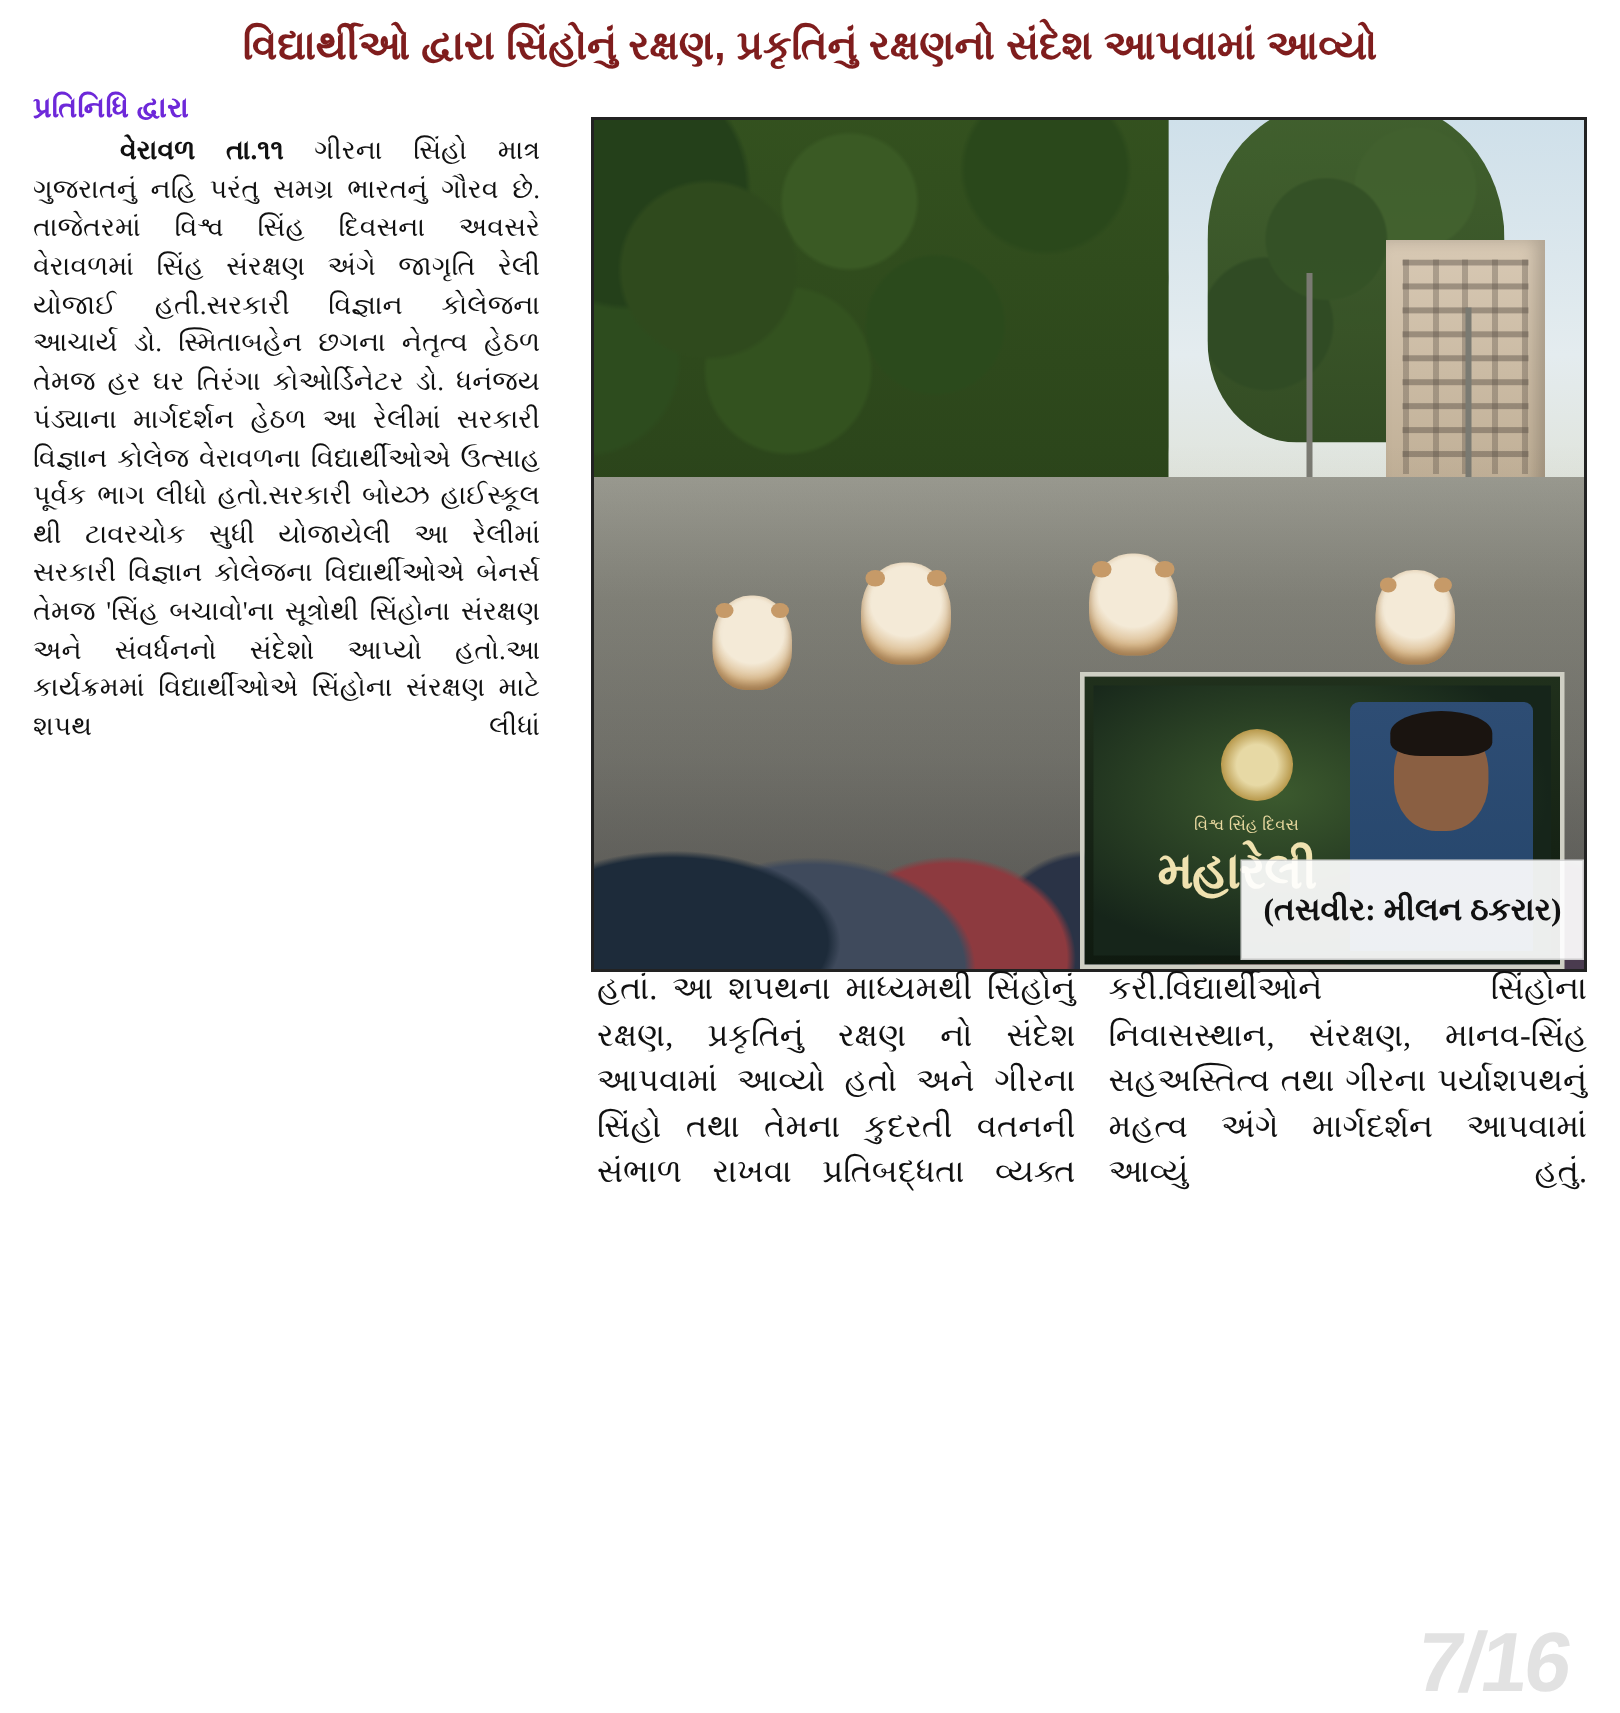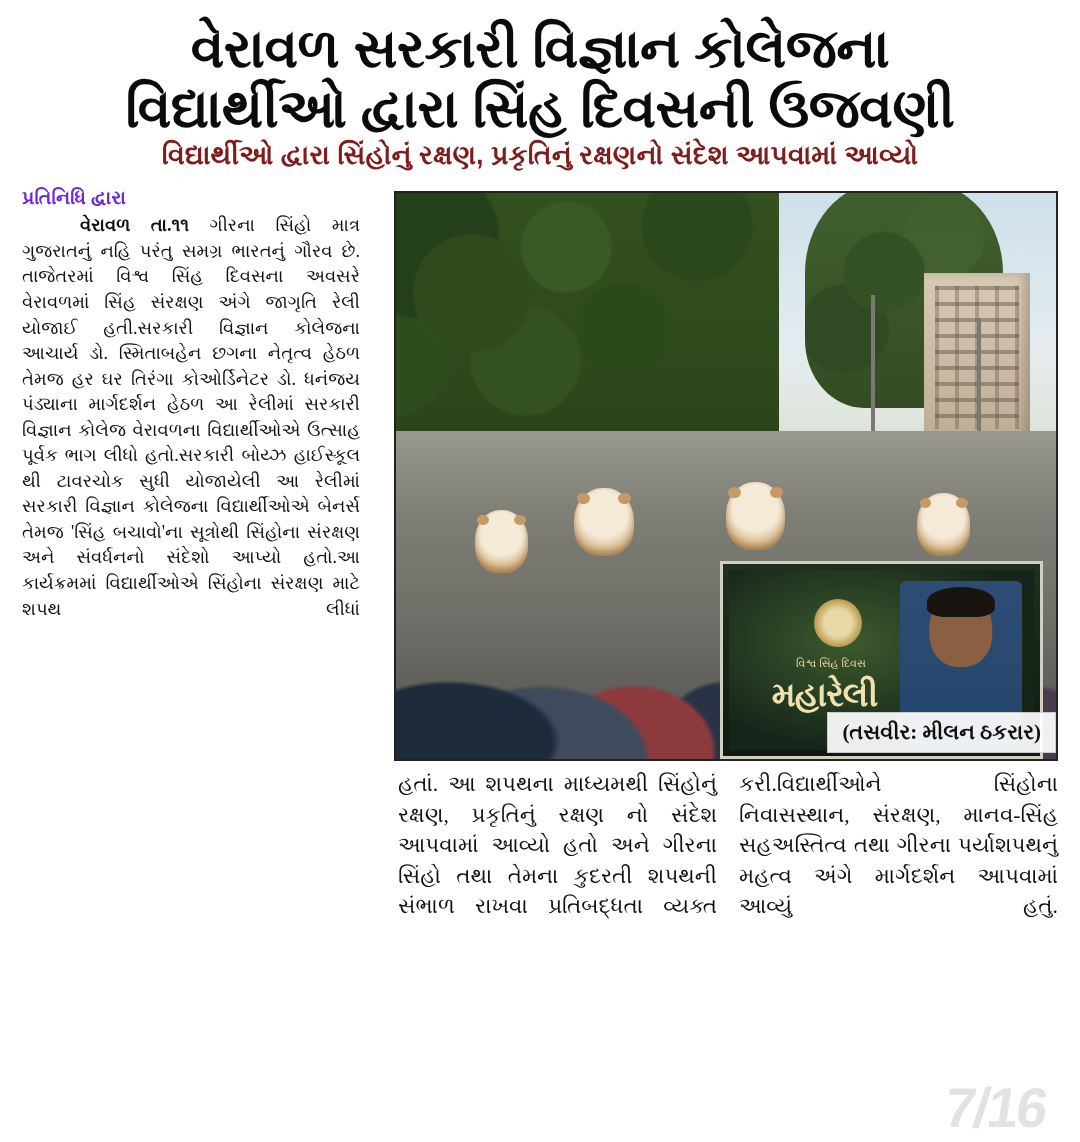--- a/index.html
+++ b/index.html
@@ -80,21 +80,21 @@
   .dateline {
     display: inline;
     font-weight: bold;
     padding-left: 58px;
   }
 
   
   .photo-wrap {
     position: absolute;
     right: 0;
-    top: 4px;
+    top: 16px;
     width: 660px;
     height: 566px;
     border: 2px solid #222;
     overflow: hidden;
     background: #7f1d1d;
   }
   .photo {
     position: absolute;
     inset: 0;
     overflow: hidden;
@@ -254,21 +254,21 @@
     width: 56%;
     height: 18%;
     border-radius: 50% 50% 30% 30%;
     background: #1a1410;
   }
   .caption {
     position: absolute;
     right: 0;
     bottom: 6px;
     background: rgba(255,255,255,0.92);
-    padding: 7px 14px;
+    padding: 20px 14px;
     font-size: 21px;
     font-weight: bold;
     color: #111;
     white-space: nowrap;
     border: 1px solid rgba(0,0,0,.15);
   }
 
   
   .lower {
     position: absolute;
@@ -300,24 +300,20 @@
     color: rgba(150,150,150,0.28);
     letter-spacing: -2px;
     transform: skewX(-8deg);
   }
 </style>
 </head>
 <body>
 
 <div class="page">
 
-  <div class="headline">
-    <span class="line">વેરાવળ સરકારી વિજ્ઞાન કોલેજના</span>
-    <span class="line">વિદ્યાર્થીઓ દ્વારા સિંહ દિવસની ઉજવણી</span>
-  </div>
 
   <div class="subheadline">વિદ્યાર્થીઓ દ્વારા સિંહોનું રક્ષણ, પ્રકૃતિનું રક્ષણનો સંદેશ આપવામાં આવ્યો</div>
 
   <div class="content">
 
     <div class="col-left">
       <div class="byline">પ્રતિનિધિ દ્વારા</div>
       <p class="dateline-para">
         <span class="dateline">વેરાવળ તા.૧૧</span>
         <span>ગીરના સિંહો માત્ર ગુજરાતનું નહિ પરંતુ સમગ્ર ભારતનું ગૌરવ છે. તાજેતરમાં વિશ્વ સિંહ દિવસના અવસરે વેરાવળમાં સિંહ સંરક્ષણ અંગે જાગૃતિ રેલી યોજાઈ હતી.સરકારી વિજ્ઞાન કોલેજના આચાર્ય ડો. સ્મિતાબહેન છગના નેતૃત્વ હેઠળ તેમજ હર ઘર તિરંગા કોઓર્ડિનેટર ડો. ધનંજય પંડ્યાના માર્ગદર્શન હેઠળ આ રેલીમાં સરકારી વિજ્ઞાન કોલેજ વેરાવળના વિદ્યાર્થીઓએ ઉત્સાહ પૂર્વક ભાગ લીધો હતો.સરકારી બોય્ઝ હાઈસ્કૂલ થી ટાવરચોક સુધી યોજાયેલી આ રેલીમાં સરકારી વિજ્ઞાન કોલેજના વિદ્યાર્થીઓએ બેનર્સ તેમજ 'સિંહ બચાવો'ના સૂત્રોથી સિંહોના સંરક્ષણ અને સંવર્ધનનો સંદેશો આપ્યો હતો.આ કાર્યક્રમમાં વિદ્યાર્થીઓએ સિંહોના સંરક્ષણ માટે શપથ લીધાં</span>
@@ -350,21 +346,21 @@
               <div class="hair"></div>
             </div>
           </div>
         </div>
       </div>
       <div class="caption">(તસવીર: મીલન ઠકરાર)</div>
     </div>
 
     <div class="lower">
       <div class="col">
-        <p class="body-para">હતાં. આ શપથના માધ્યમથી સિંહોનું રક્ષણ, પ્રકૃતિનું રક્ષણ નો સંદેશ આપવામાં આવ્યો હતો અને ગીરના સિંહો તથા તેમના કુદરતી શપથની સંભાળ રાખવા પ્રતિબદ્ધતા વ્યક્ત</p>
+        <p class="body-para">હતાં. આ શપથના માધ્યમથી સિંહોનું રક્ષણ, પ્રકૃતિનું રક્ષણ નો સંદેશ આપવામાં આવ્યો હતો અને ગીરના સિંહો તથા તેમના કુદરતી વતનની સંભાળ રાખવા પ્રતિબદ્ધતા વ્યક્ત</p>
       </div>
       <div class="col">
         <p class="body-para">કરી.વિદ્યાર્થીઓને સિંહોના નિવાસસ્થાન, સંરક્ષણ, માનવ-સિંહ સહઅસ્તિત્વ તથા ગીરના પર્યાશપથનું મહત્વ અંગે માર્ગદર્શન આપવામાં આવ્યું હતું.</p>
       </div>
     </div>
 
   </div>
 
   <div class="watermark">7/16</div>
 </div>

